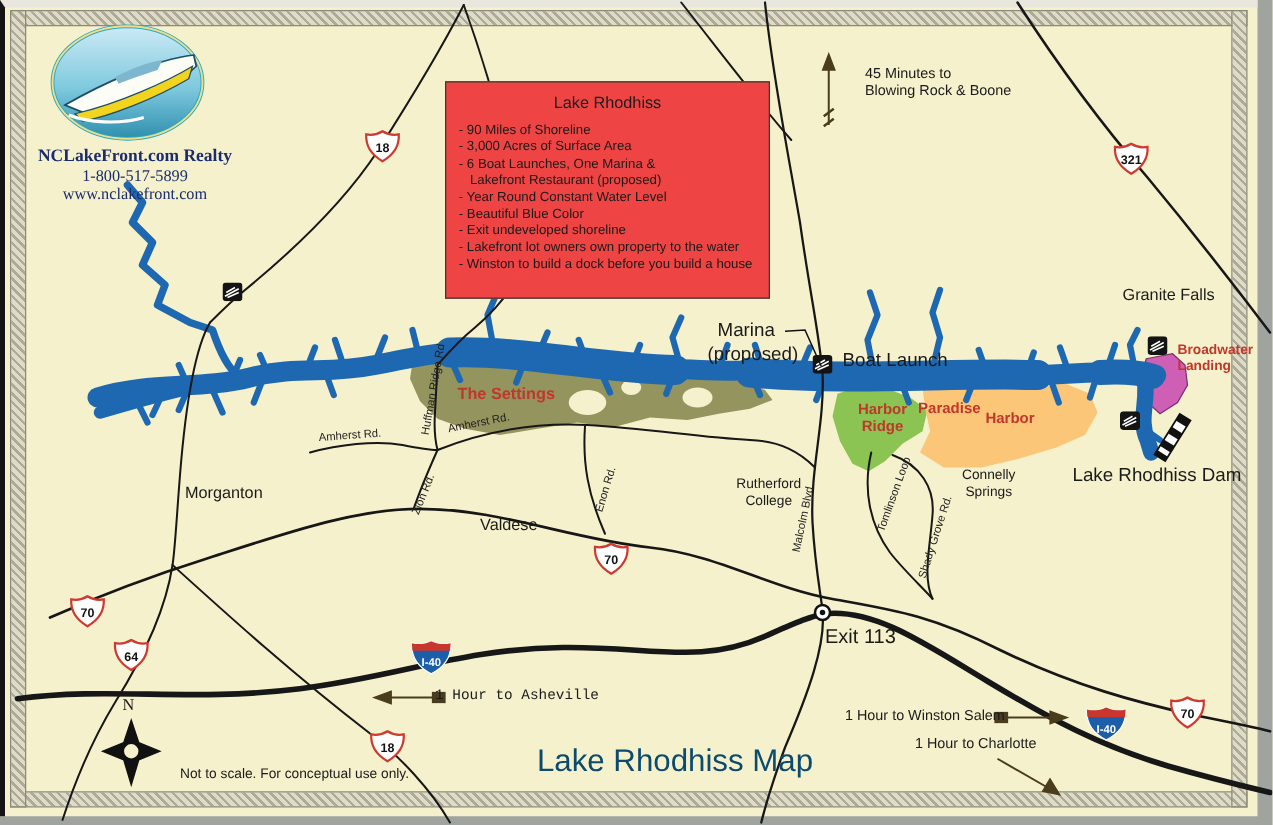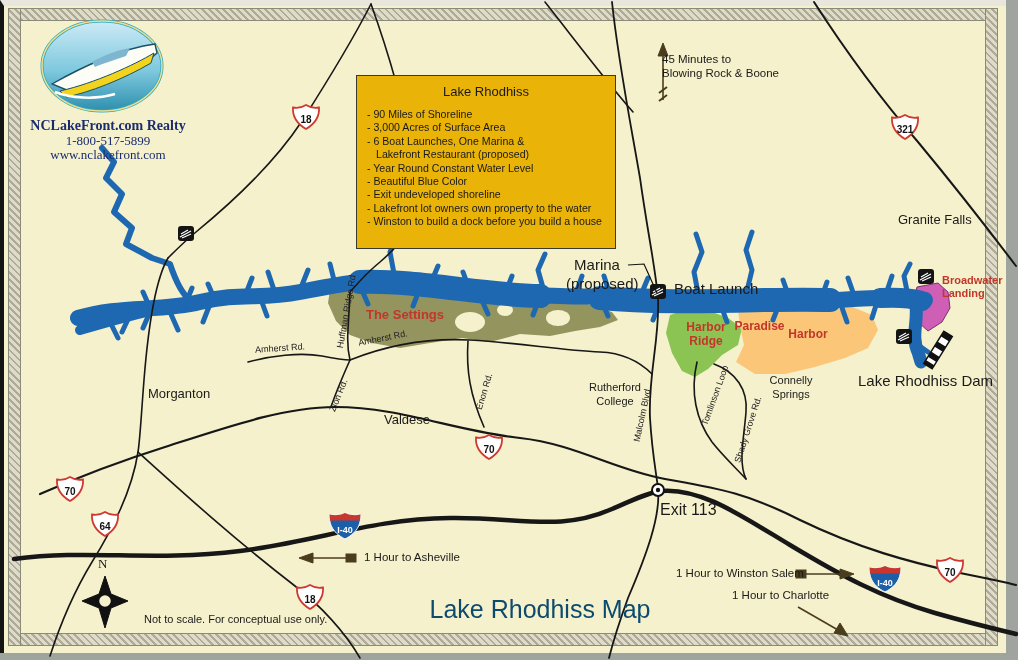--- a/index.html
+++ b/index.html
@@ -23,22 +23,22 @@
 
   .lbl { position: absolute; white-space: pre-line; line-height: 1.25; }
   .town  { font-size: 13px; }
   .town-sm { font-size: 11px; text-align: center; }
   .poi   { font-size: 15px; }
   .dev   { color: #c1372a; font-weight: bold; font-size: 12px; text-align: center; line-height: 1.15; }
   .roadlbl { font-size: 9px; color: #222; white-space: nowrap; transform-origin: center; }
   .arrowlbl { font-size: 11.5px; }
   .center { text-align: center; }
 
-  .infobox { position: absolute; left: 356px; top: 75px; width: 260px; height: 174px;
-    border: 1.5px solid #3a3a30; background: #eab308; padding: 8px 10px; }
+  .infobox { position: absolute; left: 356px; top: 65px; width: 260px; height: 174px;
+    border: 1.5px solid #3a3a30; background: #ef4444; padding: 8px 10px; }
   .infobox .ib-title { text-align: center; font-size: 13px; margin-bottom: 9px; }
   .infobox .ib-item { font-size: 10.6px; line-height: 13.4px; }
   .infobox .ib-item.indent { padding-left: 9px; }
 
   .logo { position: absolute; left: 18px; top: 18px; width: 180px; text-align: center; }
   .logo .brand { font-family: "Liberation Serif", serif; font-weight: bold;
     font-size: 14px; color: #1b2c6e; margin-top: 4px; }
   .logo .phone, .logo .site { font-family: "Liberation Serif", serif;
     font-size: 13px; color: #1b2c6e; line-height: 14px; }
 
@@ -226,21 +226,21 @@
   <div class="ib-item indent">Lakefront Restaurant (proposed)</div>
   <div class="ib-item">- Year Round Constant Water Level</div>
   <div class="ib-item">- Beautiful Blue Color</div>
   <div class="ib-item">- Exit undeveloped shoreline</div>
   <div class="ib-item">- Lakefront lot owners own property to the water</div>
   <div class="ib-item">- Winston to build a dock before you build a house</div>
 </div>
 
 <div class="lbl town" style="left:148px; top:386px;">Morganton</div>
 <div class="lbl town" style="left:384px; top:412px;">Valdese</div>
-<div class="lbl town" style="left:898px; top:212px;">Granite Falls</div>
+<div class="lbl town" style="left:898px; top:228px;">Granite Falls</div>
 <div class="lbl town-sm" style="left:584px; top:381px; width:62px;">Rutherford
 College</div>
 <div class="lbl town-sm" style="left:760px; top:374px; width:62px;">Connelly
 Springs</div>
 
 <div class="lbl dev" style="left:360px; top:308px; width:90px; font-size:13px;">The Settings</div>
 <div class="lbl dev" style="left:676px; top:321px; width:60px;">Harbor
 Ridge</div>
 <div class="lbl dev" style="left:732px; top:320px; width:55px;">Paradise</div>
 <div class="lbl dev" style="left:784px; top:328px; width:48px;">Harbor</div>
@@ -255,23 +255,23 @@
 <div class="lbl roadlbl" style="left:616px; top:410px; transform:rotate(-78deg);">Malcolm Blvd</div>
 <div class="lbl roadlbl" style="left:684px; top:390px; transform:rotate(-70deg);">Tomlinson Loop</div>
 <div class="lbl roadlbl" style="left:714px; top:424px; transform:rotate(-72deg);">Shady Grove Rd.</div>
 
 <div class="lbl poi center" style="left:566px; top:256px; width:62px;">Marina
 (proposed)</div>
 <div class="lbl poi" style="left:674px; top:280px;">Boat Launch</div>
 <div class="lbl poi" style="left:858px; top:372px;">Lake Rhodhiss Dam</div>
 <div class="lbl poi" style="left:660px; top:500px; font-size:16px;">Exit 113</div>
 
-<div class="lbl arrowlbl" style="left:662px; top:52px;">45 Minutes to
+<div class="lbl arrowlbl" style="left:692px; top:52px;">45 Minutes to
 Blowing Rock &amp; Boone</div>
-<div class="lbl arrowlbl" style="left:364px; top:550px;">1 Hour to Asheville</div>
+<div class="lbl arrowlbl" style="left:348px; top:550px;font-family:Liberation Mono, monospace;">1 Hour to Asheville</div>
 <div class="lbl arrowlbl" style="left:676px; top:566px;">1 Hour to Winston Salem</div>
 <div class="lbl arrowlbl" style="left:732px; top:588px;">1 Hour to Charlotte</div>
 
 <div class="shield" style="left:306px; top:117px;">
   <svg width="30" height="27" viewBox="0 0 30 27">
       <path d="M15,1.5 C11,4 6,4.8 2,4 C1.5,11 4,19 15,25.5 C26,19 28.5,11 28,4 C24,4.8 19,4 15,1.5 Z" fill="#fff" stroke="#cf3a30" stroke-width="1.8"></path>
     </svg>
   <span>18</span>
 </div>
 <div class="shield" style="left:905px; top:127px;">

